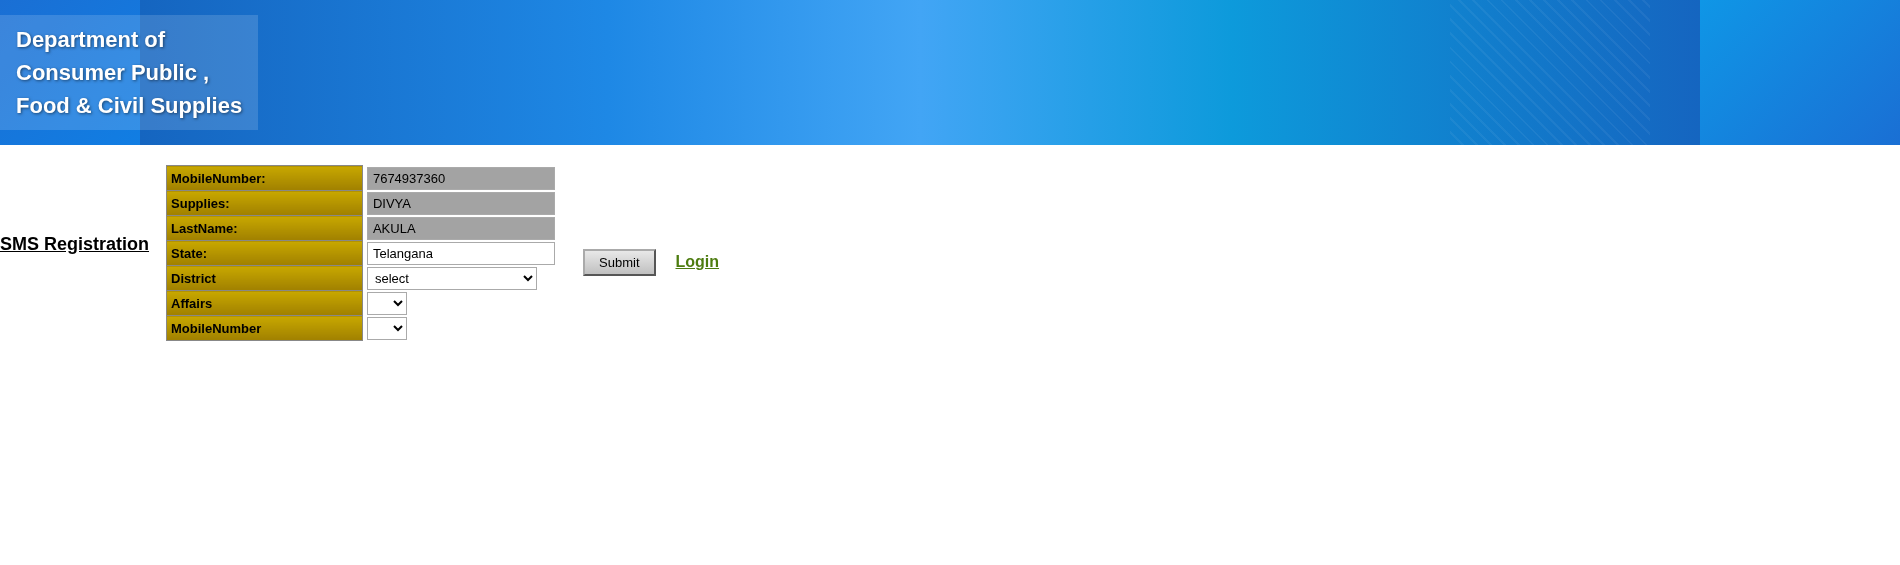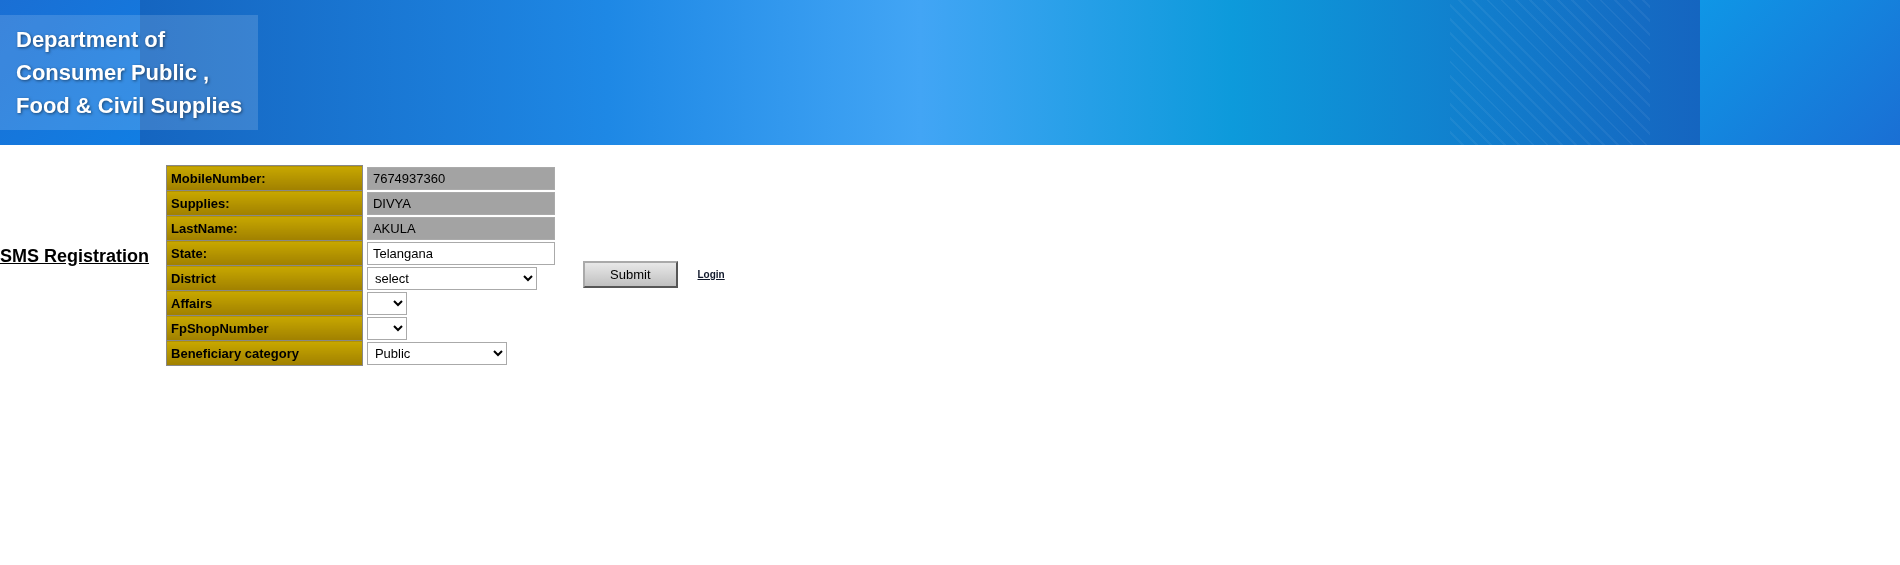--- a/index.html
+++ b/index.html
@@ -170,28 +170,28 @@
     
     .submit-area {
       margin-top: 18px;
       display: flex;
       align-items: center;
       gap: 20px;
     }
     .submit-btn {
       background: linear-gradient(to bottom, #e8e8e8, #c0c0c0);
       border: 2px outset #aaa;
-      padding: 4px 25px;
+      padding: 4px 14px;
       font-size: 13px;
       cursor: pointer;
       font-family: Arial, sans-serif;
     }
     .login-link {
-      color: #0f172a;
-      font-size: 10px;
+      color: #4d7c0f;
+      font-size: 16px;
       font-weight: bold;
       text-decoration: underline;
       cursor: pointer;
     }
   </style>
 </head>
 <body>
 
 <div class="header">
   <div class="header-bg-decor"></div>
@@ -264,38 +264,28 @@
     <tr>
       <td class="label-cell">Affairs</td>
       <td class="input-cell">
         <select class="form-select" style="min-width:40px;">
           <option></option>
         </select>
       </td>
     </tr>
 
     <tr>
-      <td class="label-cell">FpShopNumber</td>
+      <td class="label-cell">MobileNumber</td>
       <td class="input-cell">
         <select class="form-select" style="min-width:40px;">
           <option></option>
         </select>
       </td>
     </tr>
 
-    <tr>
-      <td class="label-cell">Beneficiary category</td>
-      <td class="input-cell">
-        <select class="form-select" style="min-width:140px;">
-          <option>Public</option>
-          <option>Government</option>
-          <option>Private</option>
-        </select>
-      </td>
-    </tr>
   </tbody>
     </table>
 
   <div class="submit-area">
     <button class="submit-btn">Submit</button>
     <a class="login-link">Login</a>
   </div>
 </div>
 
 </body></html>

